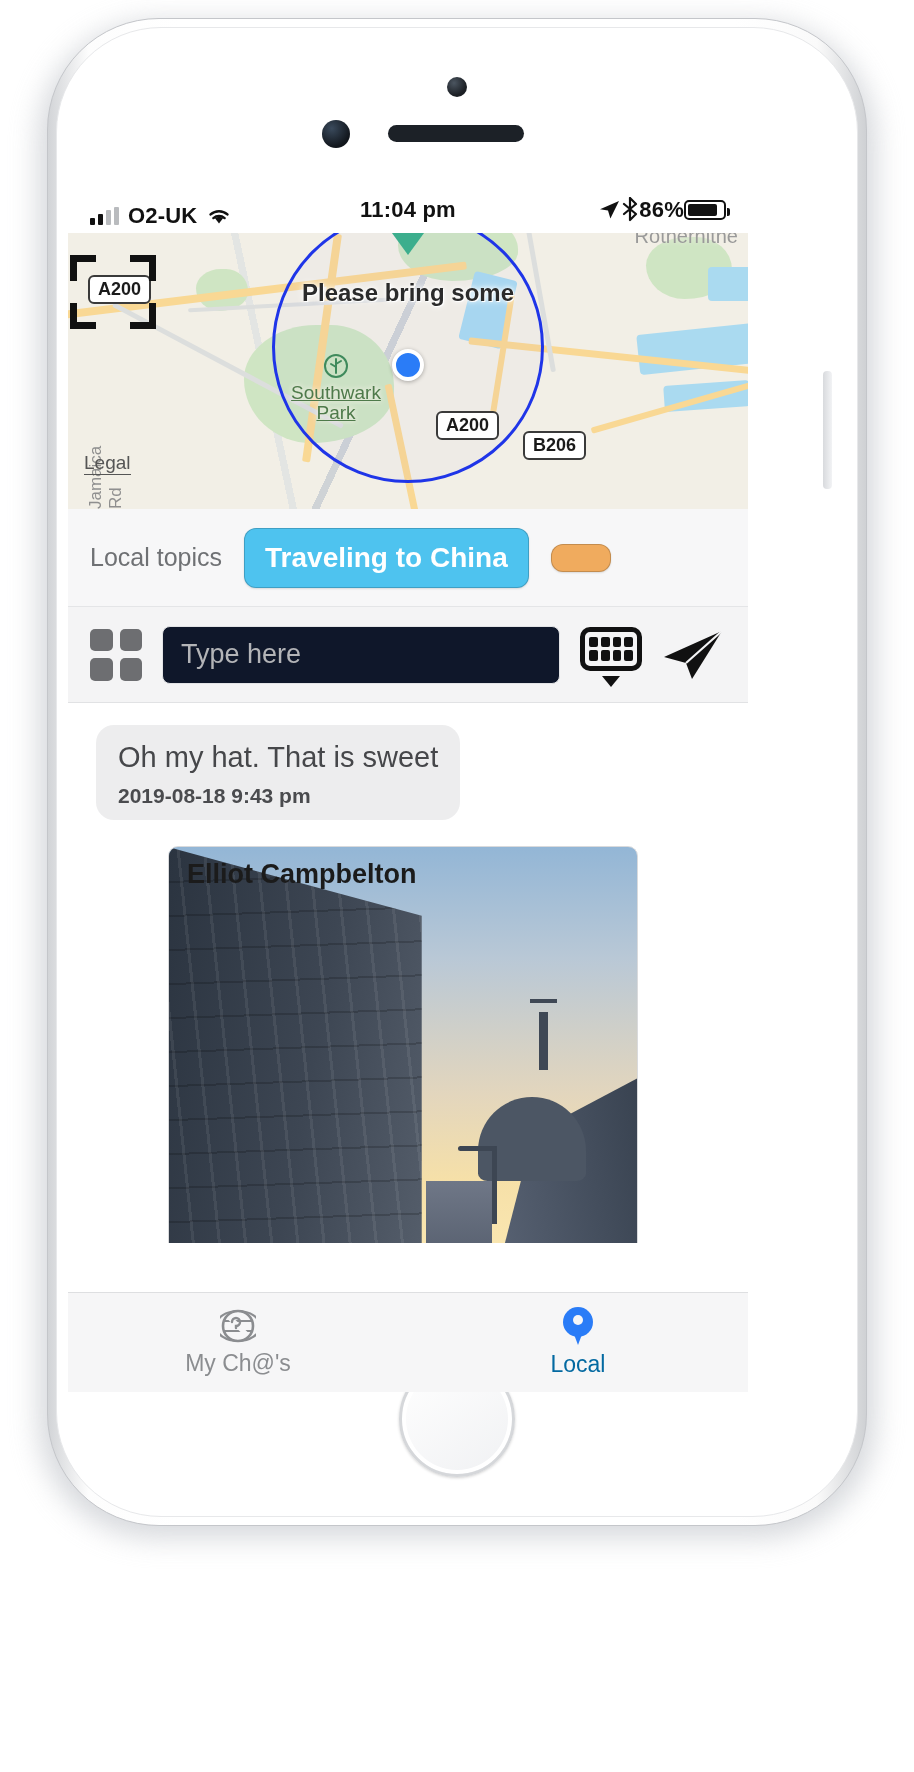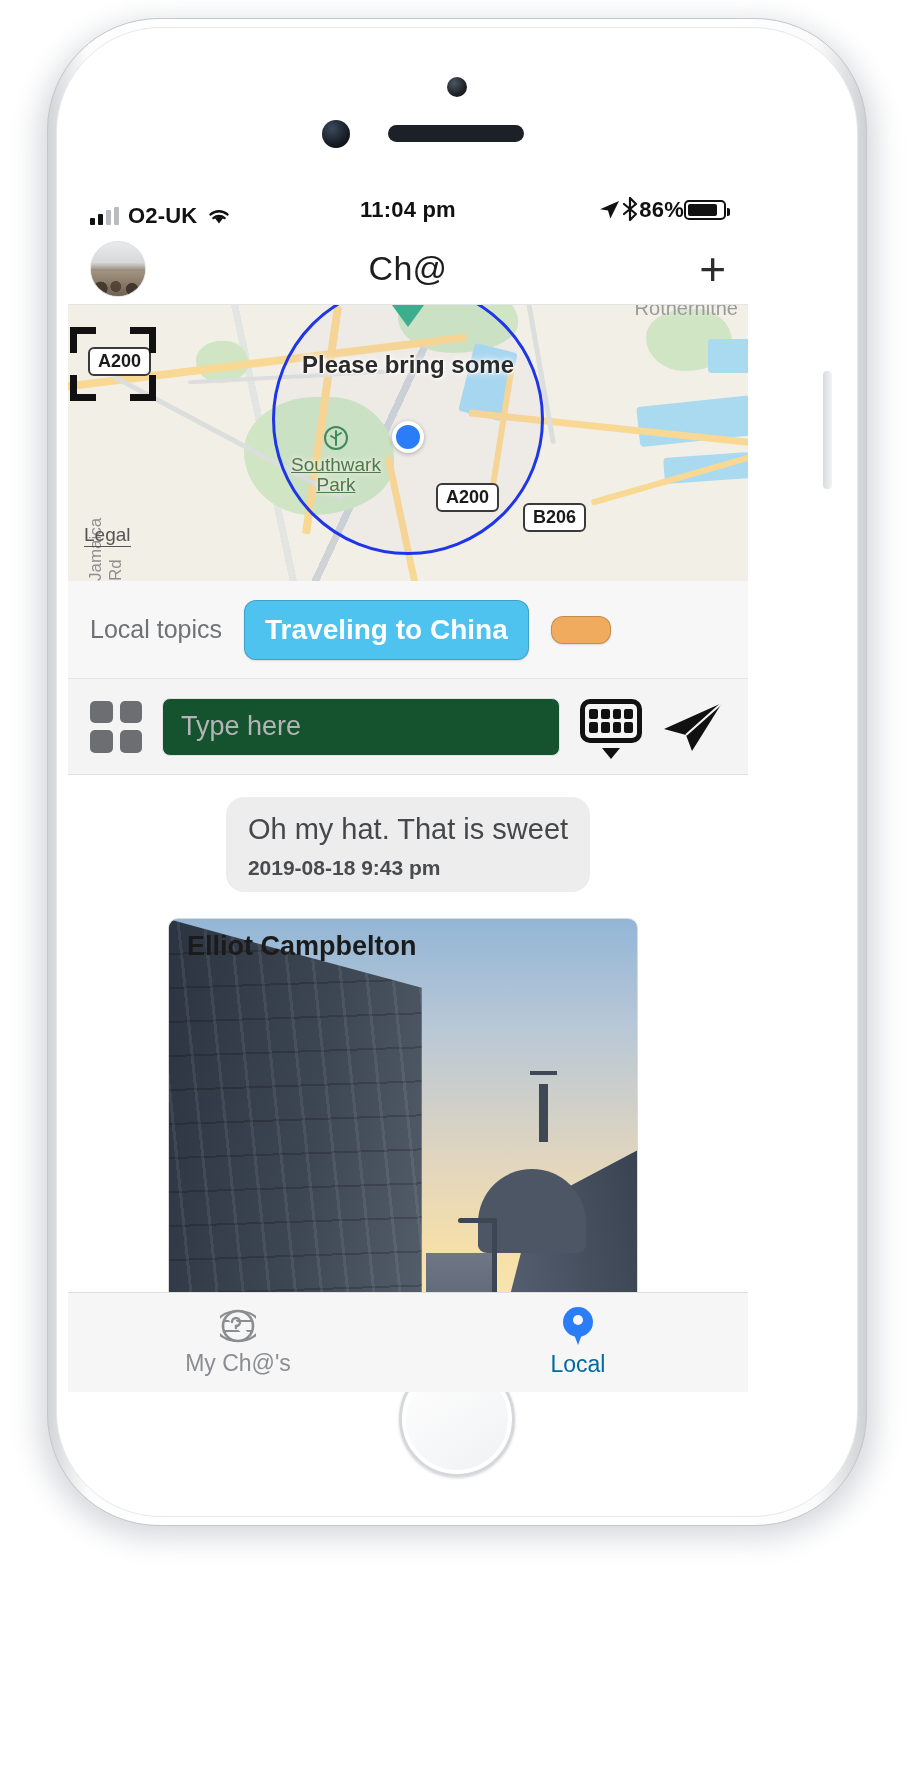--- a/index.html
+++ b/index.html
@@ -201,41 +201,41 @@
 
   
   .composer {
     height:96px; background:#f4f4f5; display:flex; align-items:center;
     gap:20px; padding:0 22px; border-bottom:1px solid #e1e2e4;
   }
   .grid-icon { width:52px; height:52px; display:grid; grid-template-columns:1fr 1fr;
     grid-template-rows:1fr 1fr; gap:7px; flex:none; }
   .grid-icon i{ display:block; background:#6d6e71; border-radius:5px; }
   .type-input {
-    flex:1; height:58px; background:#14532d; border:1px solid #e2e3e5; border-radius:8px;
+    flex:1; height:58px; background:#0f172a; border:1px solid #e2e3e5; border-radius:8px;
     display:flex; align-items:center; padding:0 18px;
     font-size:27px; color:#b3b4b7;
   }
   .kbd-icon { width:62px; height:56px; flex:none; position:relative; }
   .kbd-box {
     width:62px; height:44px; border:5px solid #111; border-radius:10px;
     display:grid; grid-template-columns:repeat(4,1fr); grid-template-rows:1fr 1fr;
     gap:3px; padding:5px 4px;
   }
   .kbd-box i{ display:block; background:#111; border-radius:2px; }
   .kbd-caret{
     position:absolute; left:50%; margin-left:-9px; bottom:-4px;
     width:0; height:0; border-left:9px solid transparent; border-right:9px solid transparent;
     border-top:11px solid #111;
   }
   .send-icon{ width:64px; height:56px; flex:none; }
 
   
   .chat { background:#ffffff; height:540px; padding:22px 0 0 0; overflow:hidden; }
-  .bubble-row{ display:flex; justify-content:center; padding:0 28px; }
+  .bubble-row{ display:flex; justify-content:flex-start; padding:0 28px; }
   .bubble{
     background:#ededee; border-radius:18px; padding:16px 22px 12px 22px; max-width:78%;
   }
   .bubble-text{ font-size:29px; color:#46474a; line-height:1.15; }
   .bubble-time{ font-size:21px; font-weight:bold; color:#4a4b4e; margin-top:10px; }
 
   .photo-wrap{ padding:26px 0 0 100px; }
   .photo{
     width:470px; height:430px; border-radius:10px; position:relative; overflow:hidden;
     border:1px solid #d9dadc;
@@ -352,25 +352,20 @@
         <svg width="18" height="26" viewBox="0 0 18 26">
           <path d="M9 1 L15 7 L3 17 M3 7 L15 17 L9 23 L9 1" stroke="#111" stroke-width="2.2" fill="none" stroke-linejoin="round" stroke-linecap="round"></path>
         </svg>
         <span>86%</span>
         <span class="battery">
             <span></span>
           </span>
       </div>
     </div>
 
-    <div class="navbar">
-      <div class="avatar"></div>
-      <div class="nav-title">Ch@</div>
-      <div class="nav-plus">+</div>
-    </div>
 
     <div class="map">
       <div class="map-base"></div>
 
       <div class="green" style="left:176px; top:92px; width:150px; height:118px;"></div>
       <div class="green" style="left:330px; top:-18px; width:120px; height:66px;"></div>
       <div class="green" style="left:578px; top:4px; width:86px; height:62px;"></div>
       <div class="green" style="left:128px; top:36px; width:52px; height:42px;"></div>
 
       <div class="water" style="left:398px; top:42px; width:44px; height:70px; transform:rotate(14deg);"></div>

